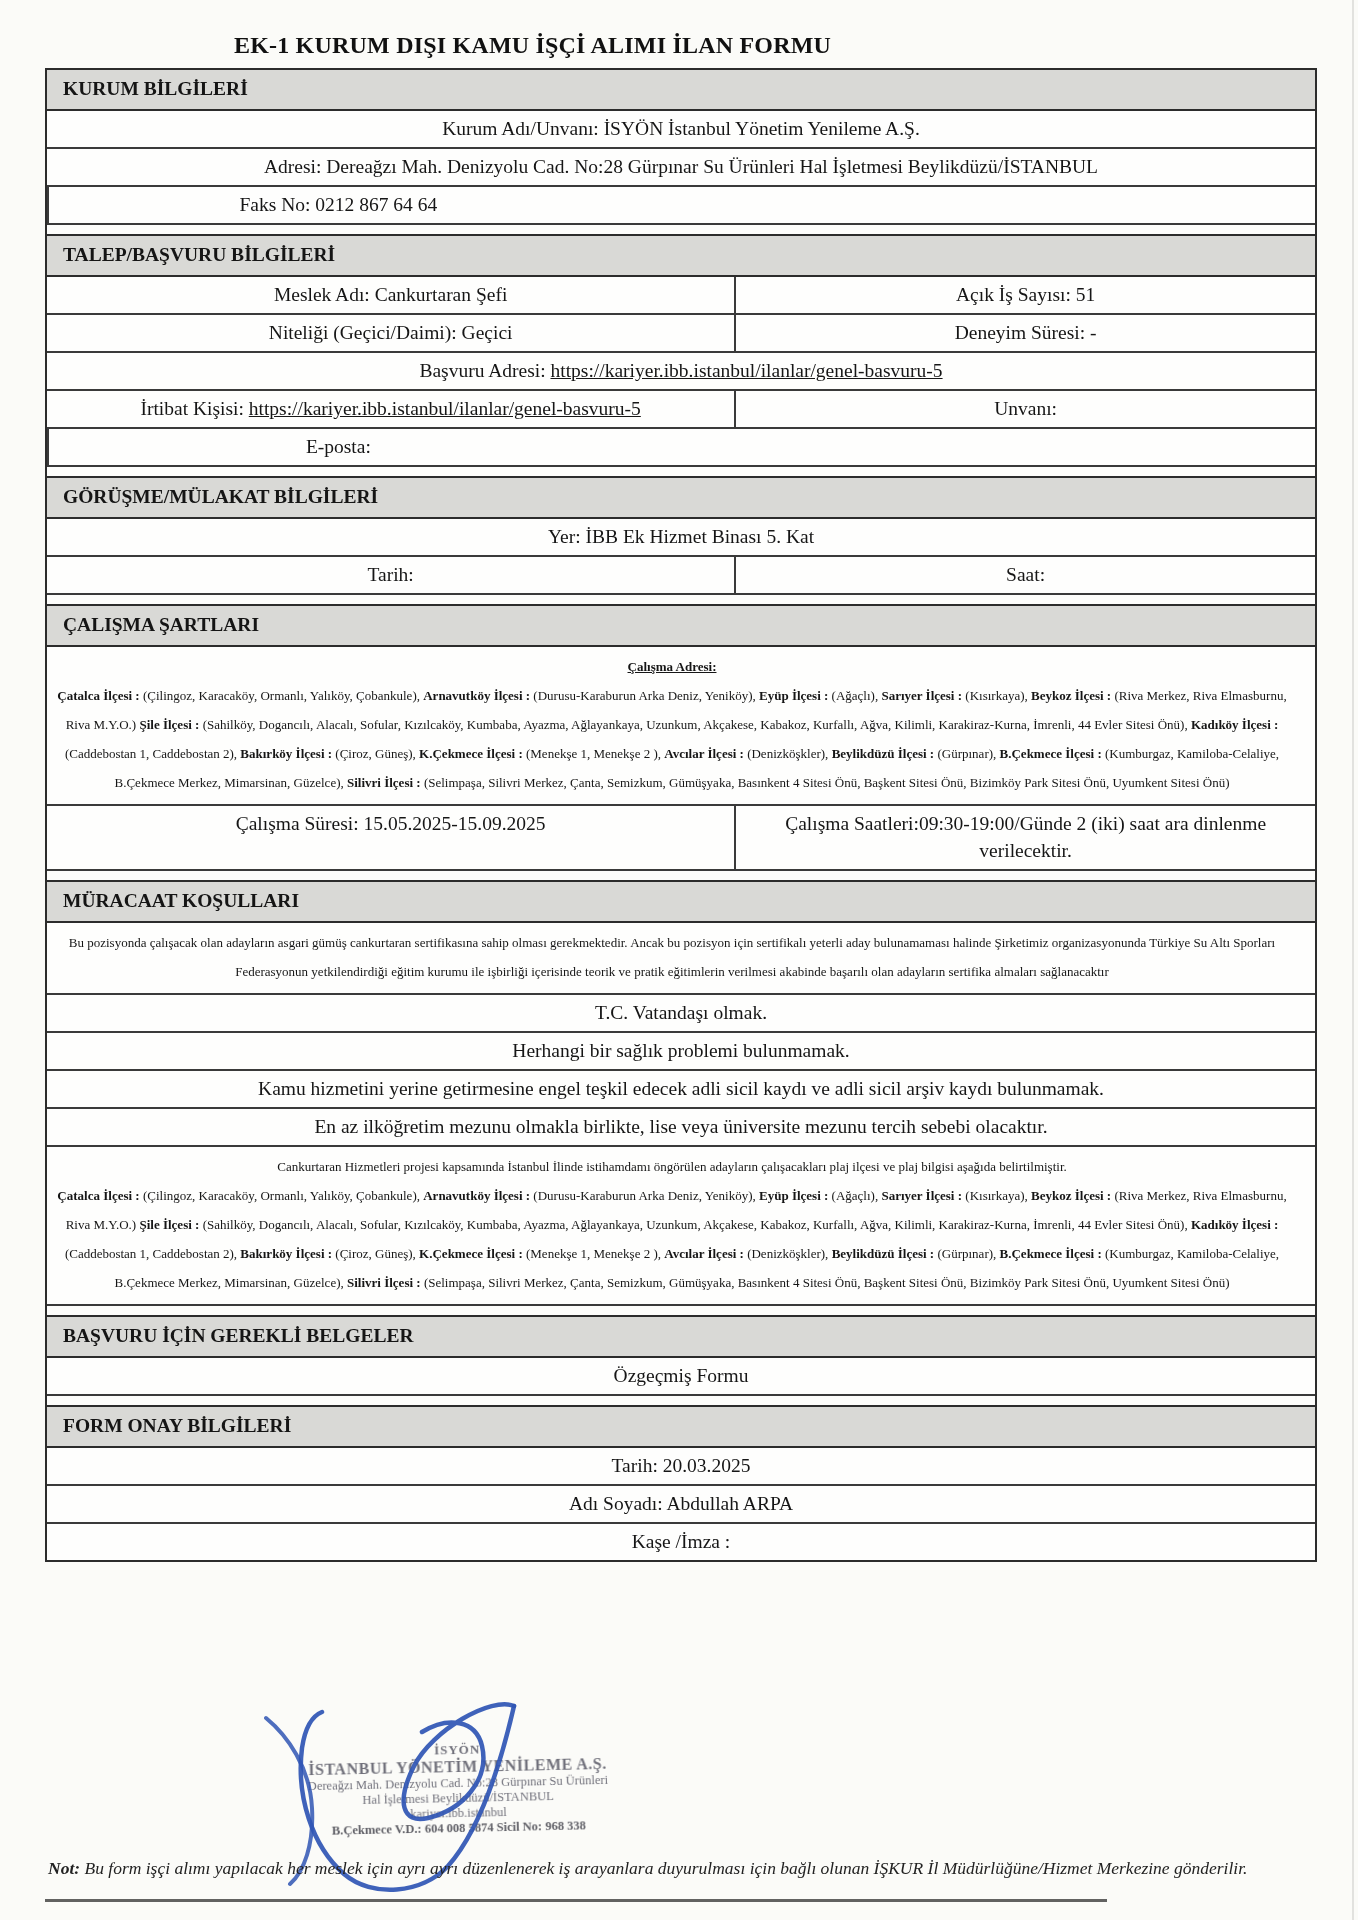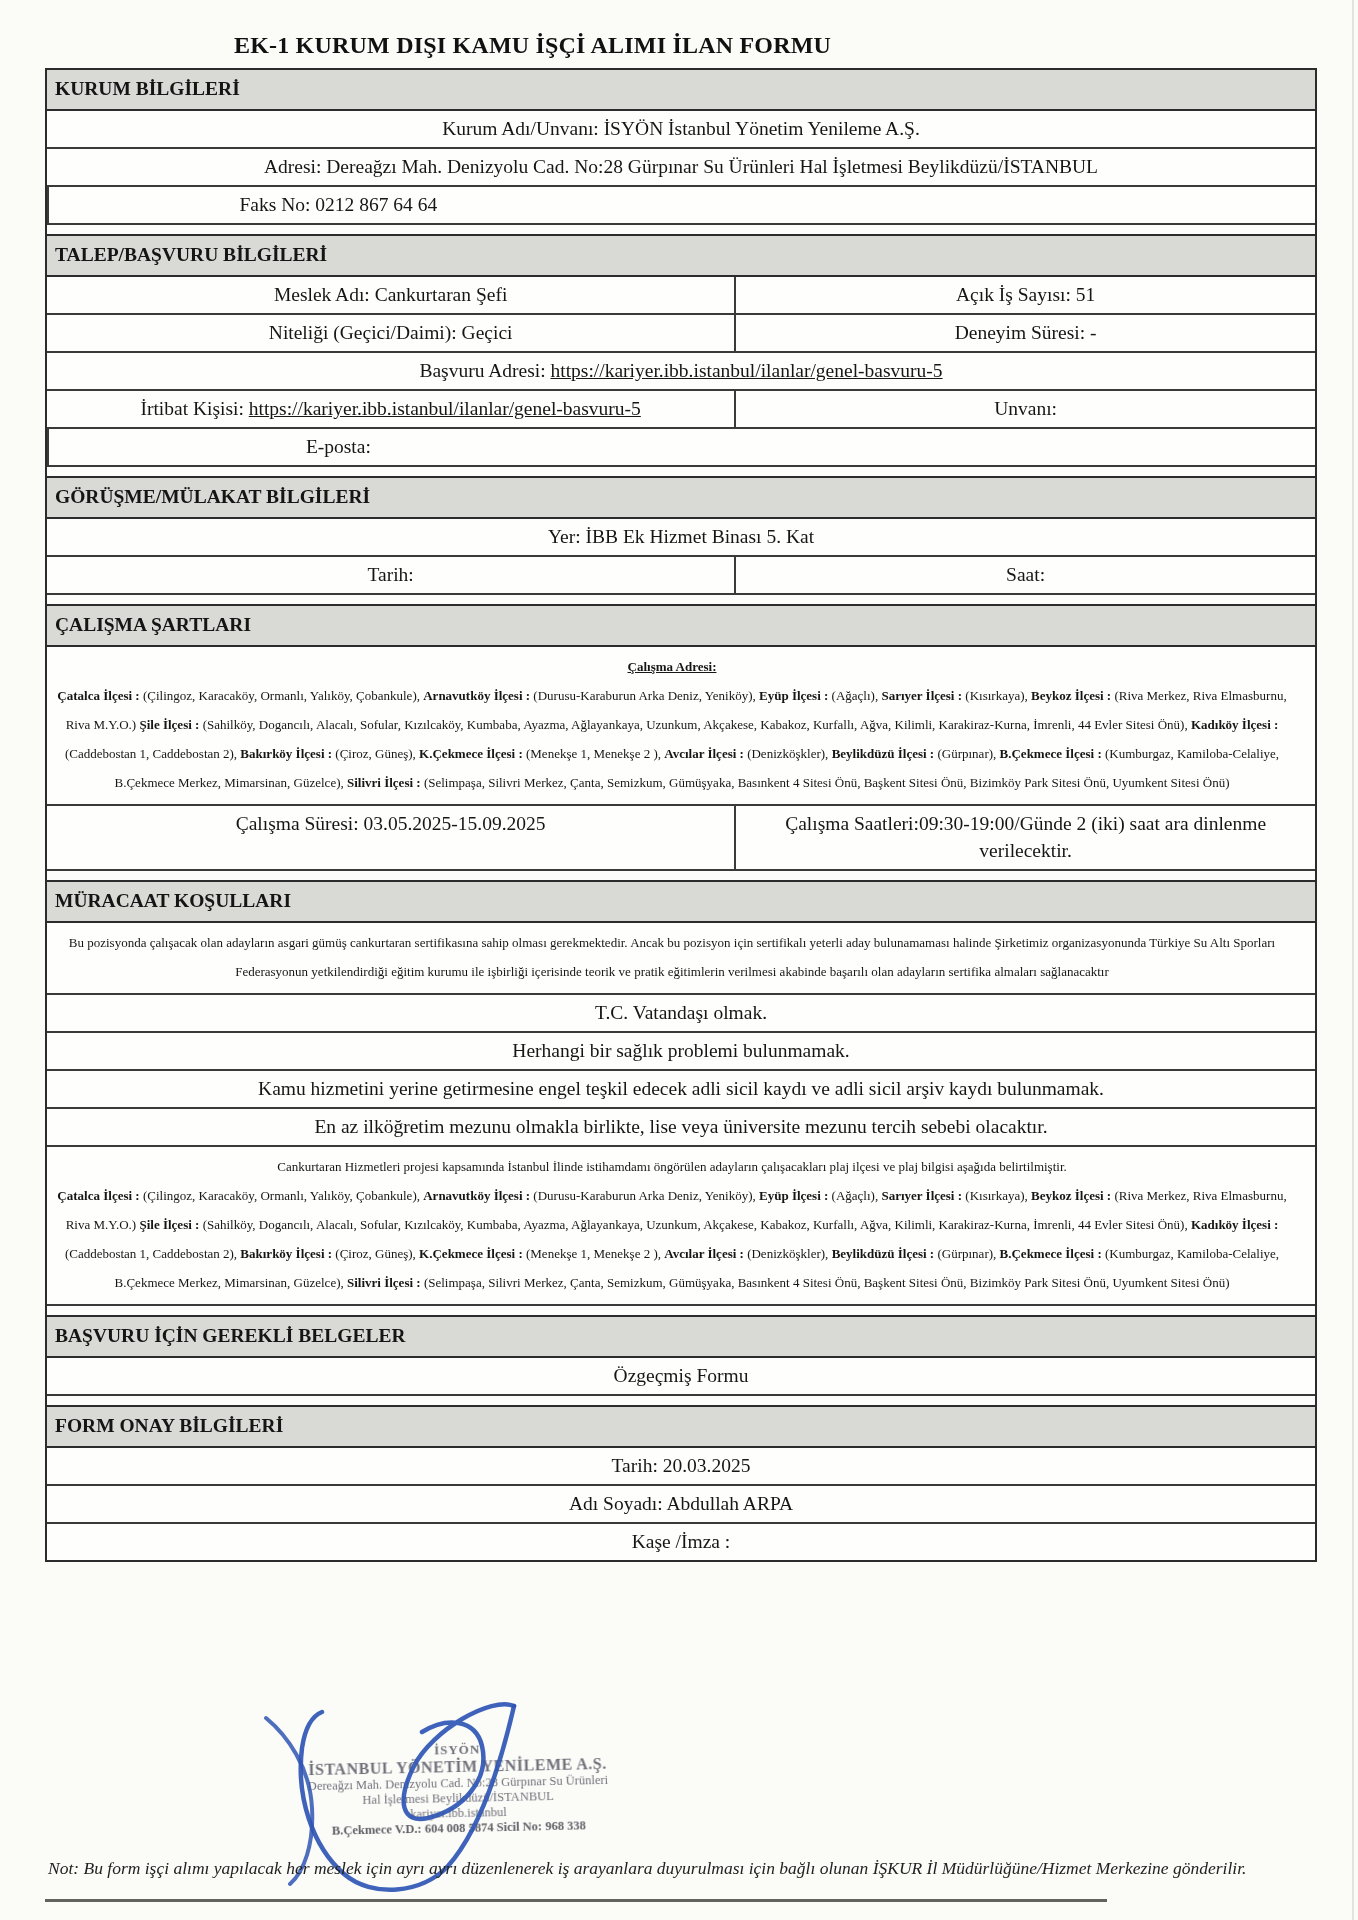--- a/index.html
+++ b/index.html
@@ -22,21 +22,21 @@
   .form-table {
     position:absolute; top:68px; left:45px; width:1272px;
     border:2px solid #2c2c2c; background:#fefefd;
   }
   .sec-gap { height:9px; background:#fdfdfb; }
   .sec-head {
     background:#d9d9d6;
     border-top:2px solid #2c2c2c;
     border-bottom:2px solid #2c2c2c;
     font-weight:bold; font-size:19.5px;
-    padding:8px 10px 9px 8px;
+    padding:8px 10px 9px 16px;
     color:#151515;
   }
   .sec-head.first { border-top:none; }
 
   .row {
     border-bottom:2px solid #3a3a3a;
     font-size:19.5px; line-height:27px;
     display:flex; align-items:stretch;
     background:#fefefd;
     text-align:center;
@@ -49,21 +49,21 @@
 
   .para { font-size:13px; line-height:29px; padding:5px 28px 7px 10px; }
   .para b { font-weight:bold;margin-top:48px; }
   .bold-underline { font-weight:bold; text-decoration:underline; }
   .link-underline { text-decoration:underline; }
 
   .note-block {
     position:absolute; left:48px; top:1856px; width:1265px;
     font-style:italic; font-size:17.5px; line-height:25px; color:#222;
   }
-  .note-block b { font-weight:normal; }
+  .note-block b { font-weight:bold; }
 
   .bottom-scan-line {
     position:absolute; left:45px; top:1899px; width:1062px; height:3px;
     background:#474747; opacity:0.85;
   }
   .right-scan-edge {
     position:absolute; right:4px; top:0; width:2px; height:100%;
     background:#c9c9c5; opacity:0.5;
   }
 
@@ -143,21 +143,21 @@
 
     <div class="sec-gap"></div>
     <div class="sec-head">ÇALIŞMA ŞARTLARI</div>
     <div class="row">
       <div class="cell full para">
         <div class="bold-underline">Çalışma Adresi:</div>
         <div><b>Çatalca İlçesi : </b> (Çilingoz, Karacaköy, Ormanlı, Yalıköy, Çobankule), <b>Arnavutköy İlçesi : </b>(Durusu-Karaburun Arka Deniz, Yeniköy), <b>Eyüp İlçesi : </b>(Ağaçlı), <b>Sarıyer İlçesi : </b>(Kısırkaya), <b>Beykoz İlçesi : </b>(Riva Merkez, Riva Elmasburnu, Riva M.Y.O.) <b>Şile İlçesi : </b> (Sahilköy, Dogancılı, Alacalı, Sofular, Kızılcaköy, Kumbaba, Ayazma, Ağlayankaya, Uzunkum, Akçakese, Kabakoz, Kurfallı, Ağva, Kilimli, Karakiraz-Kurna, İmrenli, 44 Evler Sitesi Önü), <b>Kadıköy İlçesi : </b>(Caddebostan 1, Caddebostan 2), <b>Bakırköy İlçesi : </b>(Çiroz, Güneş), <b>K.Çekmece İlçesi : </b>(Menekşe 1, Menekşe 2 ), <b>Avcılar İlçesi : </b>(Denizköşkler), <b>Beylikdüzü İlçesi : </b>(Gürpınar), <b>B.Çekmece İlçesi : </b>(Kumburgaz, Kamiloba-Celaliye, B.Çekmece Merkez, Mimarsinan, Güzelce), <b>Silivri İlçesi : </b>(Selimpaşa, Silivri Merkez, Çanta, Semizkum, Gümüşyaka, Basınkent 4 Sitesi Önü, Başkent Sitesi Önü, Bizimköy Park Sitesi Önü, Uyumkent Sitesi Önü)</div>
       </div>
     </div>
     <div class="row">
-      <div class="cell left">Çalışma Süresi: 03.05.2025-15.09.2025</div>
+      <div class="cell left">Çalışma Süresi: 15.05.2025-15.09.2025</div>
       <div class="cell right">Çalışma Saatleri:09:30-19:00/Günde 2 (iki) saat ara dinlenme verilecektir.</div>
     </div>
 
     <div class="sec-gap"></div>
     <div class="sec-head">MÜRACAAT KOŞULLARI</div>
     <div class="row">
       <div class="cell full para">Bu pozisyonda çalışacak olan adayların asgari gümüş cankurtaran sertifikasına sahip olması gerekmektedir. Ancak bu pozisyon için sertifikalı yeterli aday bulunamaması halinde Şirketimiz organizasyonunda Türkiye Su Altı Sporları Federasyonun yetkilendirdiği eğitim kurumu ile işbirliği içerisinde teorik ve pratik eğitimlerin verilmesi akabinde başarılı olan adayların sertifika almaları sağlanacaktır</div>
     </div>
     <div class="row">
       <div class="cell full">T.C. Vatandaşı olmak.</div>

